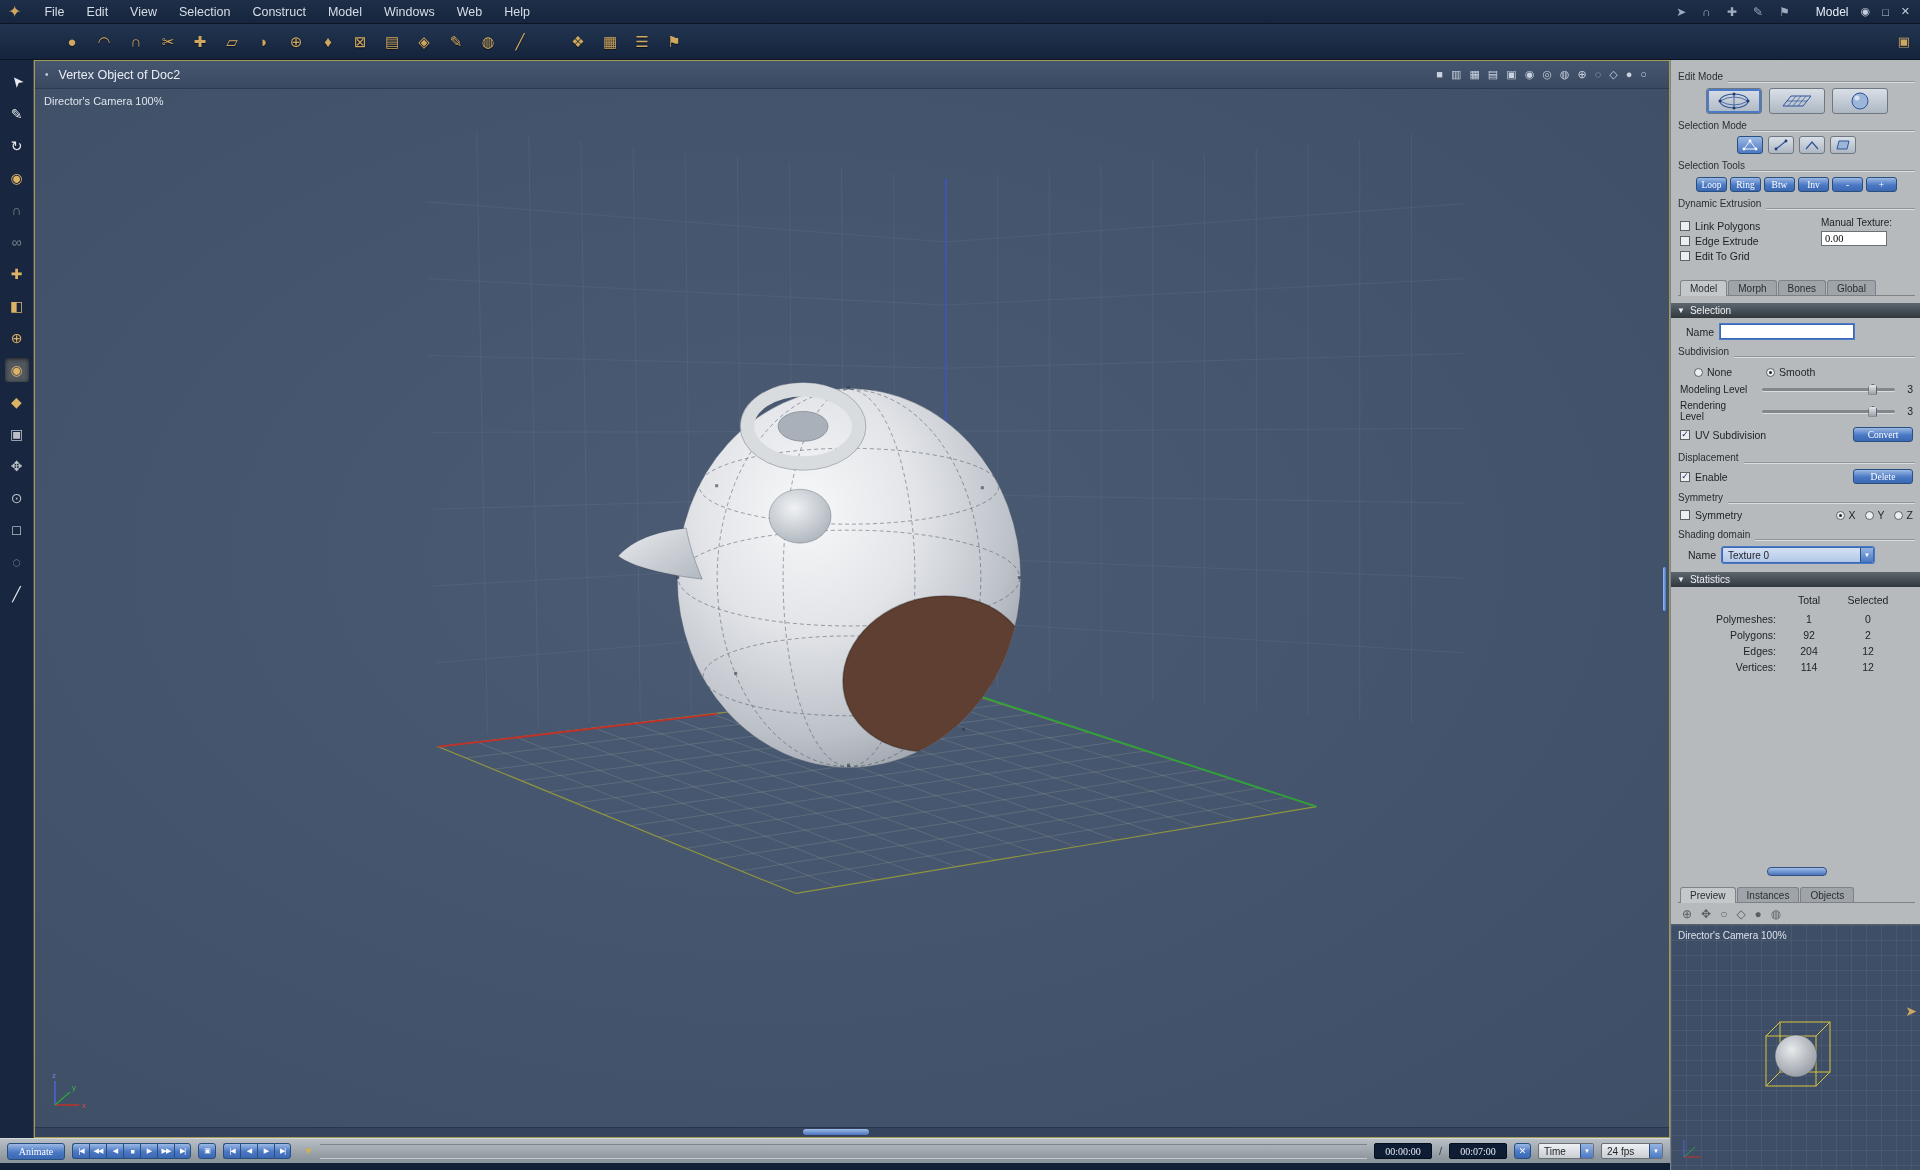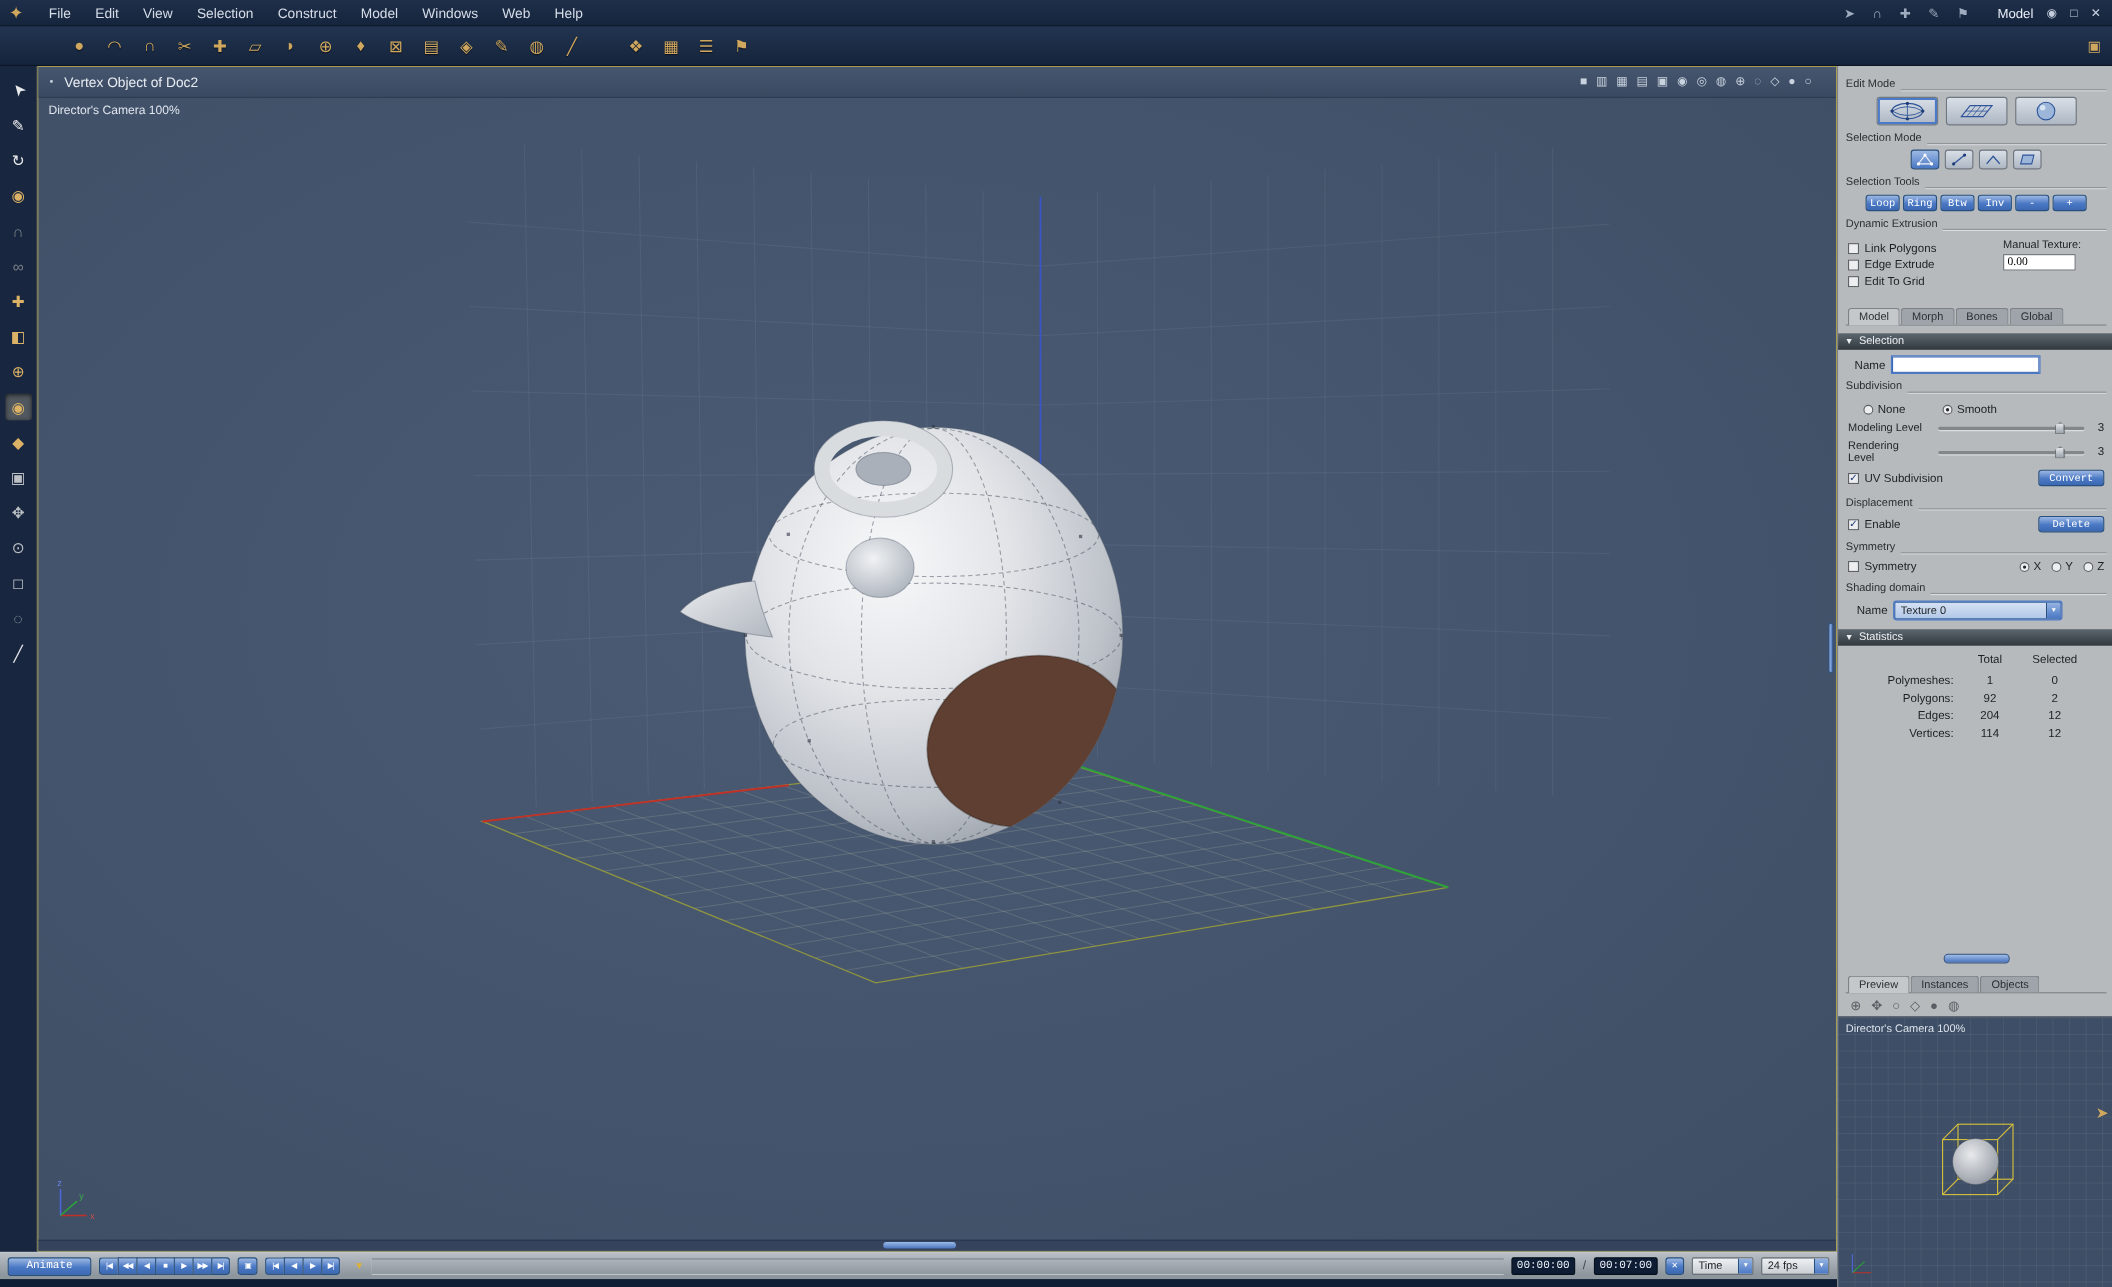--- a/index.html
+++ b/index.html
@@ -50,21 +50,21 @@
   .sep{display:flex;align-items:flex-end;font-size:10px;color:#2a2e33;margin:5px 0 4px;white-space:nowrap}
   .sep::after{content:"";flex:1;border-top:1px solid #8f9499;box-shadow:0 1px 0 #d9dde0;margin-left:5px}
   .row{display:flex;align-items:center}
   .editmode-btns{display:flex;gap:7px;justify-content:center;margin:2px 0 1px}
   .embtn{width:56px;height:26px;background:linear-gradient(#d9dfe7,#adb7c3);border:1px solid #6f7780;border-radius:3px;display:flex;align-items:center;justify-content:center}
   .embtn.selected{box-shadow:inset 0 0 0 2px #4a7ac8}
   .smbtns{display:flex;gap:5px;justify-content:center;margin:1px 0}
   .smbtn{width:26px;height:18px;background:linear-gradient(#d9dfe7,#adb7c3);border:1px solid #6f7780;border-radius:3px;display:flex;align-items:center;justify-content:center}
   .smbtn.selected{background:linear-gradient(#9db9e4,#4a78c4);border-color:#27507f}
   .stools{display:flex;gap:3px;justify-content:center;margin:2px 0 1px}
-  .bluebtn{background:linear-gradient(#9cb8e4,#4a78c4 55%,#3c68b2);border:1px solid #27507f;border-radius:3px;color:#fff;font-size:9.5px;height:15px;display:inline-flex;align-items:center;justify-content:center;padding:0 6px;cursor:default;font-family:Liberation Mono, monospace}
+  .bluebtn{background:linear-gradient(#9cb8e4,#4a78c4 55%,#3c68b2);border:1px solid #27507f;border-radius:3px;color:#fff;font-size:9.5px;height:15px;display:inline-flex;align-items:center;justify-content:center;padding:0 6px;cursor:default;font-family:Liberation Serif, serif}
   .stools .bluebtn{min-width:31px;padding:0 3px}
   .groupbox{border:1px solid #83888d;border-radius:2px;position:relative;margin:9px 10px 4px;padding:12px 6px 7px}
   .glabel{position:absolute;top:-6px;left:9px;background:#b6babd;padding:0 4px;font-size:10px}
   .exmode-btns{display:flex;gap:12px;justify-content:center}
   .exbtn{width:28px;height:32px;display:flex;align-items:center;justify-content:center;border-radius:2px}
   .exbtn.selected{background:rgba(74,122,200,.25);box-shadow:inset 0 0 0 1px #4a7ac8}
   .derow{display:flex;margin:4px 2px 0}
   .decol{flex:1}
   .decol2{width:92px;font-size:10px}
   .cbrow{display:flex;align-items:center;margin:3px 0}
@@ -93,29 +93,29 @@
   .pvtabs{margin-top:2px}
   .pvicons{display:flex;gap:9px;padding:4px 4px 3px;color:#595e64;font-size:12px;flex:none}
   .pvview{height:246px;margin:0 -5px 0 -7px;background:#3d4e66;position:relative;border-top:1px solid #5a6068;flex:none;background-image:linear-gradient(rgba(255,255,255,.055) 1px,transparent 1px),linear-gradient(90deg,rgba(255,255,255,.055) 1px,transparent 1px);background-size:15px 15px}
   .pv-label{position:absolute;left:7px;top:5px;color:#dde3ec;font-size:10px}
   .pv-scene{position:absolute;left:50%;top:52%;transform:translate(-50%,-50%)}
   .pv-axis{position:absolute;left:6px;bottom:6px}
   .pv-arrow{position:absolute;right:3px;top:78px;font-size:14px}
 
   
   .bottombar{position:absolute;left:0;top:1138px;width:1670px;height:32px;background:linear-gradient(#b9bfc5,#8d959d 85%);border-top:1px solid #d2d7db;border-bottom:7px solid #101f36;display:flex;align-items:center;gap:7px;padding:0 7px}
-  .animate{width:76px;height:17px;font-size:10px}
+  .animate{width:58px;height:17px;font-size:10px}
   .btn-group{display:flex}
   .tbtn2{width:17px;height:16px;background:linear-gradient(#9cb8e4,#4a78c4 55%,#3c68b2);border:1px solid #27507f;border-right-width:0;color:#fff;font-size:7px;display:flex;align-items:center;justify-content:center;padding:0;letter-spacing:-1px}
   .btn-group .tbtn2:first-child{border-radius:3px 0 0 3px}
   .btn-group .tbtn2:last-child{border-radius:0 3px 3px 0;border-right-width:1px}
   .tbtn2.single{border-radius:3px;border-right-width:1px;width:18px}
   .marker{color:#d8b23c;font-size:9px;margin-left:6px}
   .tl-spacer{flex:1;height:14px;border-top:1px solid #7d848c;box-shadow:0 1px 0 rgba(255,255,255,.5)}
-  .timefield{width:58px;height:16px;background:#0e1d33;border:1px solid #05101f;border-radius:2px;color:#e8eef7;font-family:Liberation Mono, monospace;font-size:10px;display:flex;align-items:center;justify-content:center}
+  .timefield{width:58px;height:16px;background:#0e1d33;border:1px solid #05101f;border-radius:2px;color:#e8eef7;font-family:Liberation Serif, serif;font-size:10px;display:flex;align-items:center;justify-content:center}
   .tsep{color:#3b4450;font-size:11px}
   .xbtn{width:17px;height:16px;padding:0;font-size:9px}
   .ddl{height:16px;background:linear-gradient(#eef1f4,#c9ced3);border:1px solid #6a7076;border-radius:2px;display:flex;align-items:center;font-size:10px;padding-left:5px;color:#1d2023}
   .ddl .arrowbox{margin-left:auto;width:13px;height:100%;background:linear-gradient(#96b4e2,#4a78c4);border-left:1px solid #27507f;color:#fff;font-size:6px;display:flex;align-items:center;justify-content:center;border-radius:0 1px 1px 0}
   .ddl.blue{background:linear-gradient(#d5e1f3,#b2c8e8);border-color:#3c68b2;box-shadow:0 0 0 1px #4a7ac8}
 </style>
 </head>
 <body>
 
 <div class="menubar">

